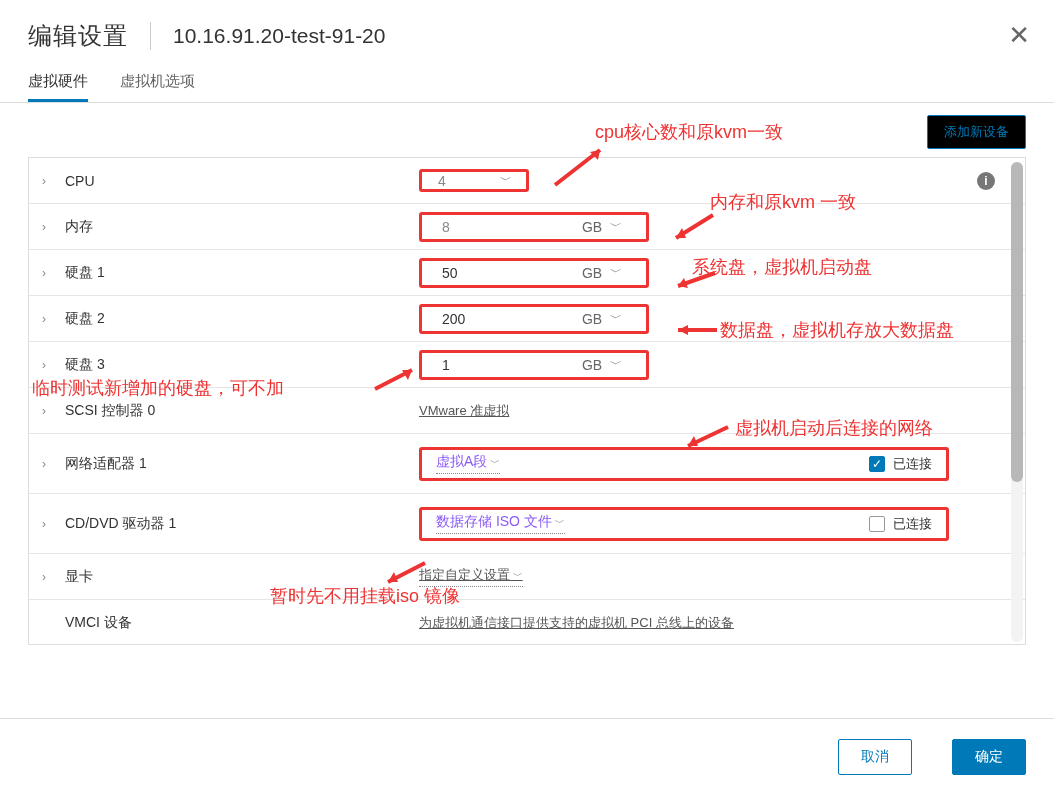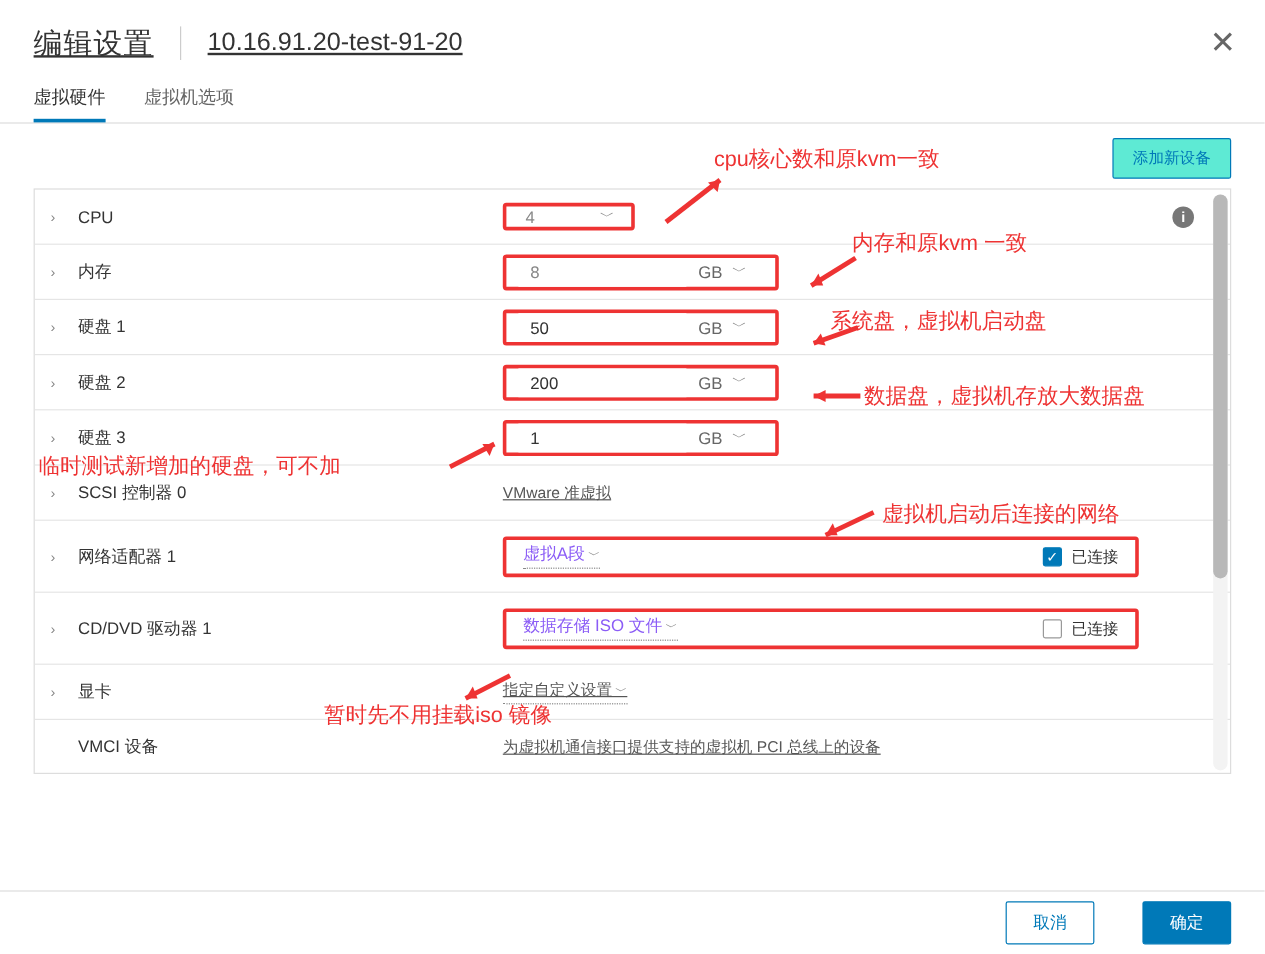--- a/index.html
+++ b/index.html
@@ -16,21 +16,20 @@
   .modal {
     width: 100%;
     height: 100%;
     position: relative;
   }
   .modal-header {
     display: flex;
     align-items: center;
     padding: 20px 28px 10px 28px;
     position: relative;
-    text-decoration: underline;
   }
   .modal-title {
     font-size: 24px;
     font-weight: 400;
     color: #333;
     letter-spacing: 1px;
   }
   .vbar {
     display: inline-block;
     width: 1px;
@@ -73,21 +72,21 @@
   .toolbar-row {
     display: flex;
     justify-content: flex-end;
     padding: 12px 28px 8px 28px;
     position: relative;
     height: 54px;
   }
   .add-device-btn {
     border: 1px solid #0079b8;
     color: #0079b8;
-    background: #5eead4;
+    background: #000000;
     padding: 6px 16px;
     font-size: 13px;
     border-radius: 2px;
     cursor: pointer;
   }
   .hw-panel {
     margin: 0 28px;
     border: 1px solid #ddd;
     height: 488px;
     position: relative;
@@ -182,21 +181,21 @@
   .chk-wrap { display:flex; align-items:center; gap:8px; font-size:13px; color:#333; }
   .chk {
     width:16px;height:16px;border:1px solid #999;border-radius:2px;display:inline-flex;
     align-items:center;justify-content:center;background:#fff;
   }
   .chk.checked { background:#0079b8; border-color:#0079b8; color:#fff; font-size:12px; }
   .footer {
     position: absolute;
     bottom: 0; left:0; right:0;
     border-top: 1px solid #ddd;
-    padding: 8px 28px;
+    padding: 20px 28px;
     display:flex; justify-content:flex-end; gap:16px;
     background:#fff;
   }
   .btn {
     padding: 8px 22px; font-size:14px; border-radius:2px; cursor:pointer;
   }
   .btn-secondary { border:1px solid #0079b8; color:#0079b8; background:#fff; }
   .btn-primary { border:1px solid #0079b8; background:#0079b8; color:#fff;margin-left:24px; }
 
   

